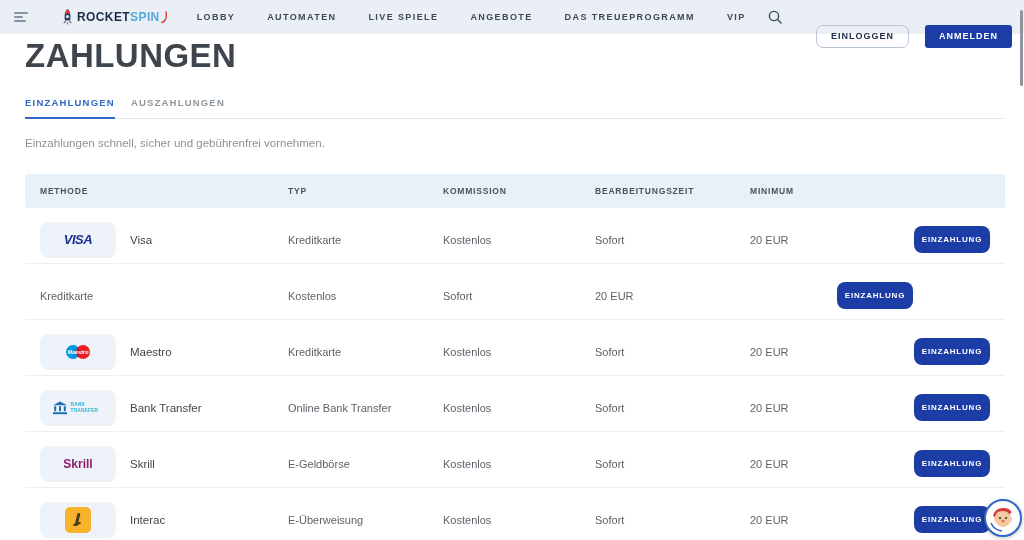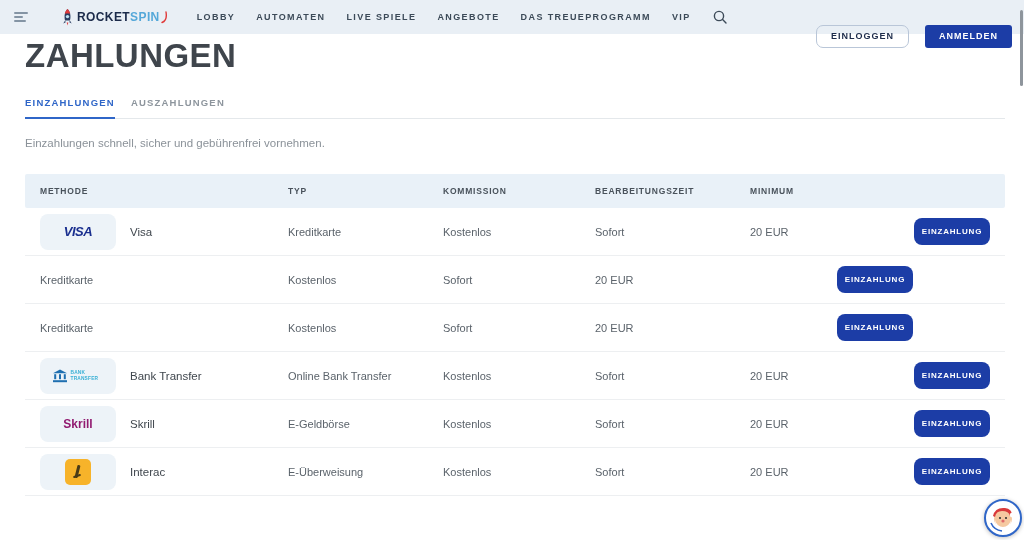--- a/index.html
+++ b/index.html
@@ -16,21 +16,21 @@
   .topbar{height:34px;background:var(--header-bg);display:flex;align-items:center;padding:0 12px;}
   .hamburger{width:15px;display:flex;flex-direction:column;gap:2.5px;cursor:pointer;margin-left:2px;}
   .hamburger i{display:block;height:1.6px;background:#8494a4;border-radius:1px;}
   .hamburger i:nth-child(1){width:14px;}
   .hamburger i:nth-child(2){width:9px;}
   .hamburger i:nth-child(3){width:12px;}
   .brand{display:flex;align-items:center;margin-left:32px;cursor:pointer;}
   .brand svg{margin-right:3px;}
   .brand .b1{font-size:12px;font-weight:900;letter-spacing:.4px;color:#1c2b4a;}
   .brand .b2{font-size:12px;font-weight:900;letter-spacing:.4px;color:#55a8d9;}
-  .mainnav{display:flex;align-items:center;gap:21px;margin-left:26px;}
+  .mainnav{display:flex;align-items:center;gap:32px;margin-left:26px;}
   .nav-item{font-size:9px;font-weight:700;letter-spacing:1.4px;color:#3c4a58;cursor:pointer;white-space:nowrap;}
   .searchbtn{margin-left:22px;display:flex;align-items:center;cursor:pointer;}
   .authbtns{margin-left:auto;display:flex;align-items:flex-end;gap:16px;}
   .btn-outline{height:23px;padding:0 14px;border:1px solid #b9c6d8;border-radius:7px;background:transparent;
     color:#1c2b4a;font-size:9px;font-weight:700;letter-spacing:1px;cursor:pointer;font-family:inherit;}
   .btn-solid{height:23px;padding:0 14px;border:none;border-radius:3px;background:var(--accent);
     color:#fff;font-size:9px;font-weight:700;letter-spacing:1px;cursor:pointer;font-family:inherit;margin-top:38px;}
 
   
   .main{padding:4px 0 0 25px;}
@@ -38,21 +38,21 @@
     transform:scaleX(.97);transform-origin:left;font-family:"Liberation Sans",sans-serif;}
   .tabs{width:980px;display:flex;gap:16px;margin-top:25px;border-bottom:1px solid #e4e8eb;}
   .tab{position:relative;font-size:9.5px;font-weight:700;letter-spacing:1.2px;color:#8d959d;
     padding-bottom:10px;cursor:pointer;}
   .tab.active{color:var(--tab-blue);}
   .tab.active::after{content:"";position:absolute;left:0;right:0;bottom:-1px;height:2px;background:var(--tab-blue);}
   .desc{margin-top:18px;font-size:11.5px;color:#8b9299;}
 
   
   .ptable{margin-top:25px;width:980px;}
-  .grid{display:grid;grid-template-columns:248px 155px 152px 155px 163px 1fr;padding:4px 15px;align-items:center;}
+  .grid{display:grid;grid-template-columns:248px 155px 152px 155px 163px 1fr;padding:4px 15px;align-items:center;margin-top:8px;}
   .thead{height:34px;background:var(--thead-bg);border-radius:2px;}
   .thead span{font-size:8.5px;font-weight:700;letter-spacing:.8px;color:#49525b;}
   .trow{height:48px;border-bottom:1px solid #edeff1;}
   .cell{font-size:11px;color:#5b636b;}
   .method{display:flex;align-items:center;}
   .pname{margin-left:14px;font-size:11.5px;color:#40474e;}
   .btncell{justify-self:end;}
   .dep-btn{width:76px;height:27px;border:none;border-radius:8px;background:var(--accent);color:#fff;
     font-size:8px;font-weight:700;letter-spacing:.8px;cursor:pointer;font-family:inherit;}
 
@@ -185,20 +185,31 @@
         <div class="trow grid">
     <div class="cell">Kreditkarte</div>
     <div class="cell">Kostenlos</div>
     <div class="cell">Sofort</div>
     <div class="cell">20 EUR</div>
     <div class="cell btncell">
       <button class="dep-btn">EINZAHLUNG</button>
     </div>
   </div>
         <div class="trow grid">
+    <div class="cell method">
+      <div class="tile" data-logo="maestro">
+        <span class="mc-circles">
+                <i class="c1"></i>
+                <i class="c2"></i>
+              </span>
+
+        <span class="logo-label">Maestro</span>
+      </div>
+      <span class="pname">Maestro</span>
+    </div>
     <div class="cell">Kreditkarte</div>
     <div class="cell">Kostenlos</div>
     <div class="cell">Sofort</div>
     <div class="cell">20 EUR</div>
     <div class="cell btncell">
       <button class="dep-btn">EINZAHLUNG</button>
     </div>
   </div>
         <div class="trow grid">
     <div class="cell method">

